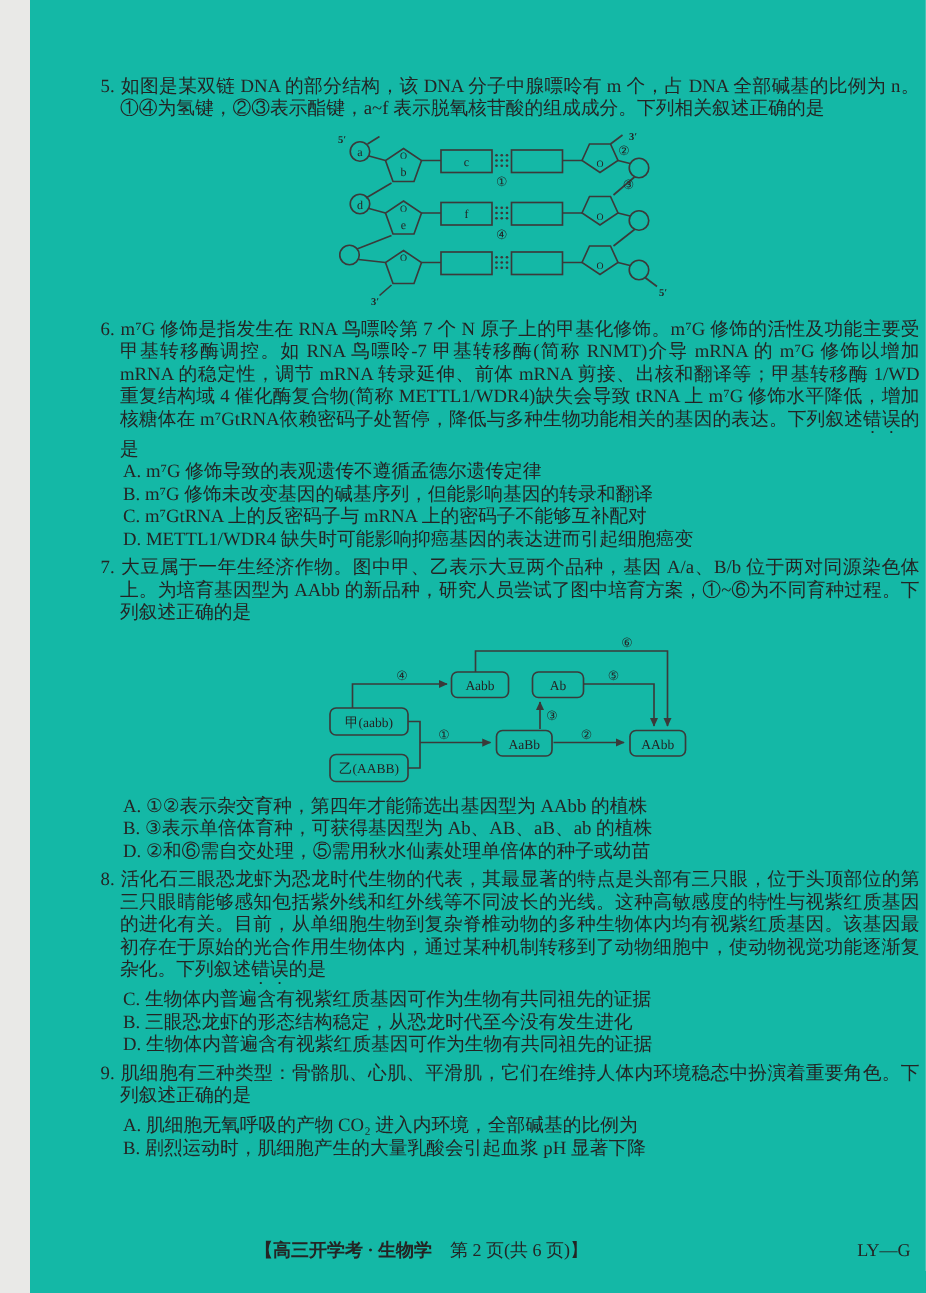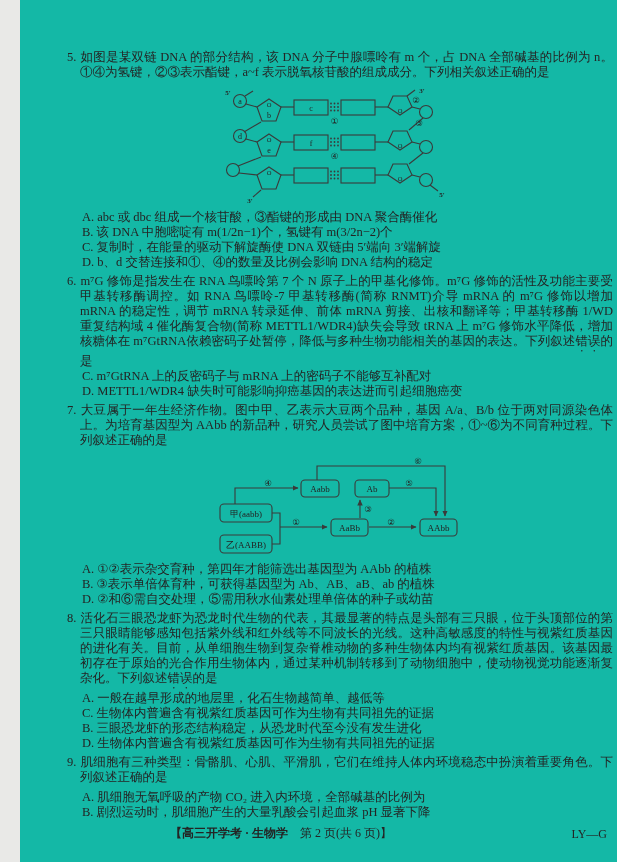--- a/index.html
+++ b/index.html
@@ -26,21 +26,21 @@
   }
   .options{padding-left:15px;}
   .option{margin:0;}
   figure{margin:0;}
   .fig-dna{margin:3px 0 2px 150px;width:242px;}
   .fig-breed{margin:1px 0 2px 146px;width:280px;}
   svg{display:block;}
   svg text{font-family:"Liberation Serif","DejaVu Serif",serif;fill:#242424;}
   .footer{
     position:absolute;left:150px;right:30px;bottom:20px;
-    display:flex;justify-content:space-between;align-items:flex-end;
+    display:flex;justify-content:space-between;align-items:center;
     font-size:12px;
   }
   .footer .b{font-weight:bold;}
 </style>
 </head>
 <body>
 
 <div class="page">
   <div class="content">
 
@@ -139,31 +139,27 @@
             <text x="52" y="62" font-size="8" dominant-baseline="central">e</text>
             <text x="94" y="55" font-size="8" dominant-baseline="central">f</text>
             <text x="183" y="57" font-size="6.5" dominant-baseline="central">O</text>
             <text x="117.5" y="68" font-size="8.5" dominant-baseline="central">④</text>
             <text x="52" y="84.5" font-size="6.5" dominant-baseline="central">O</text>
             <text x="183" y="90" font-size="6.5" dominant-baseline="central">O</text>
           </g>
         </svg>
       </figure>
 
-      <div class="options">
-        <p class="option">A. abc 或 dbc 组成一个核苷酸，③酯键的形成由 DNA 聚合酶催化</p>
-        <p class="option">B. 该 DNA 中胞嘧啶有 m(1/2n−1)个，氢键有 m(3/2n−2)个</p>
-        <p class="option">C. 复制时，在能量的驱动下解旋酶使 DNA 双链由 5′端向 3′端解旋</p>
-        <p class="option">D. b、d 交替连接和①、④的数量及比例会影响 DNA 结构的稳定</p>
-      </div>
     </section>
 
     <section class="question">
       <p class="stem"><span class="qno">6.</span><span>m⁷G 修饰是指发生在 RNA 鸟嘌呤第 7 个 N 原子上的甲基化修饰。m⁷G 修饰的活性及功能主要受甲基转移酶调控。如 RNA 鸟嘌呤-7 甲基转移酶(简称 RNMT)介导 mRNA 的 m⁷G 修饰以增加 mRNA 的稳定性，调节 mRNA 转录延伸、前体 mRNA 剪接、出核和翻译等；甲基转移酶 1/WD 重复结构域 4 催化酶复合物(简称 METTL1/WDR4)缺失会导致 tRNA 上 m⁷G 修饰水平降低，增加核糖体在 m⁷GtRNA依赖密码子处暂停，降低与多种生物功能相关的基因的表达。下列叙述</span><span class="emdots">错误</span><span>的是</span></p>
       <div class="options">
+        <p class="option">A. m⁷G 修饰导致的表观遗传不遵循孟德尔遗传定律</p>
+        <p class="option">B. m⁷G 修饰未改变基因的碱基序列，但能影响基因的转录和翻译</p>
         <p class="option">C. m⁷GtRNA 上的反密码子与 mRNA 上的密码子不能够互补配对</p>
         <p class="option">D. METTL1/WDR4 缺失时可能影响抑癌基因的表达进而引起细胞癌变</p>
       </div>
     </section>
 
     <section class="question">
       <p class="stem"><span class="qno">7.</span><span>大豆属于一年生经济作物。图中甲、乙表示大豆两个品种，基因 A/a、B/b 位于两对同源染色体上。为培育基因型为 AAbb 的新品种，研究人员尝试了图中培育方案，①~⑥为不同育种过程。下列叙述正确的是</span><span class="emdots"></span><span></span></p>
 
       <figure class="fig-breed">
         <svg width="280" height="106" viewBox="0 0 280 106">
@@ -207,21 +203,20 @@
       <div class="options">
         <p class="option">A. ①②表示杂交育种，第四年才能筛选出基因型为 AAbb 的植株</p>
         <p class="option">B. ③表示单倍体育种，可获得基因型为 Ab、AB、aB、ab 的植株</p>
         <p class="option">D. ②和⑥需自交处理，⑤需用秋水仙素处理单倍体的种子或幼苗</p>
       </div>
     </section>
 
     <section class="question">
       <p class="stem"><span class="qno">8.</span><span>活化石三眼恐龙虾为恐龙时代生物的代表，其最显著的特点是头部有三只眼，位于头顶部位的第三只眼睛能够感知包括紫外线和红外线等不同波长的光线。这种高敏感度的特性与视紫红质基因的进化有关。目前，从单细胞生物到复杂脊椎动物的多种生物体内均有视紫红质基因。该基因最初存在于原始的光合作用生物体内，通过某种机制转移到了动物细胞中，使动物视觉功能逐渐复杂化。下列叙述</span><span class="emdots">错误</span><span>的是</span></p>
       <div class="options">
-        <p class="option">A. 一般在越早形成的地层里，化石生物越简单、越低等</p>
         <p class="option">C. 生物体内普遍含有视紫红质基因可作为生物有共同祖先的证据</p>
         <p class="option">B. 三眼恐龙虾的形态结构稳定，从恐龙时代至今没有发生进化</p>
         <p class="option">D. 生物体内普遍含有视紫红质基因可作为生物有共同祖先的证据</p>
       </div>
     </section>
 
     <section class="question">
       <p class="stem"><span class="qno">9.</span><span>肌细胞有三种类型：骨骼肌、心肌、平滑肌，它们在维持人体内环境稳态中扮演着重要角色。下列叙述正确的是</span><span class="emdots"></span><span></span></p>
       <div class="options">
         <p class="option">A. 肌细胞无氧呼吸的产物 CO₂ 进入内环境，全部碱基的比例为</p>

